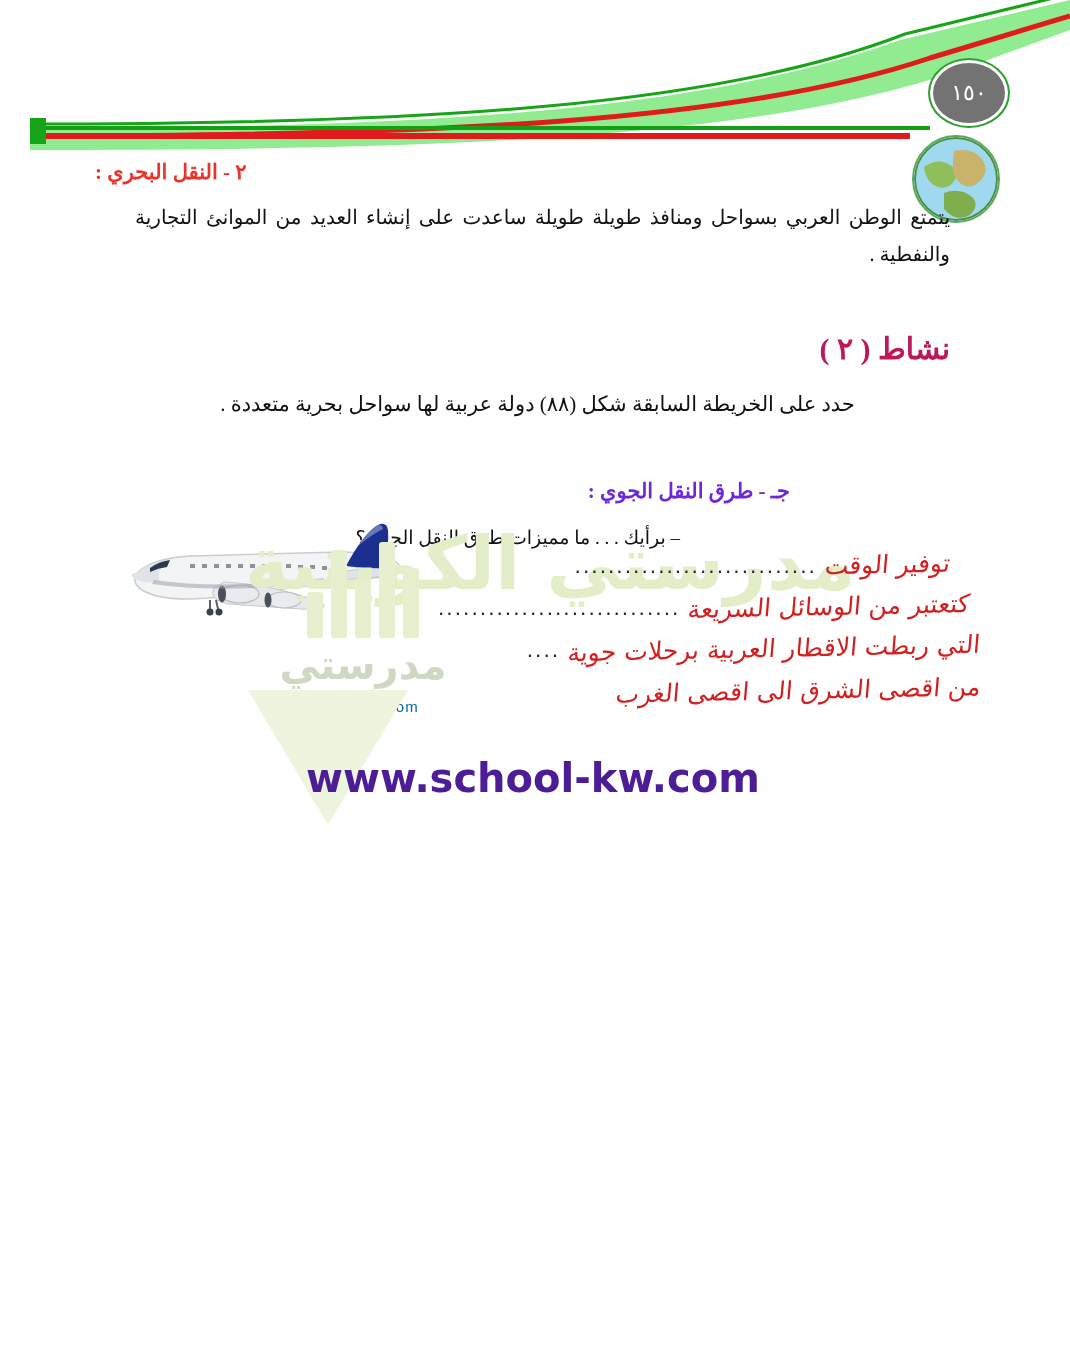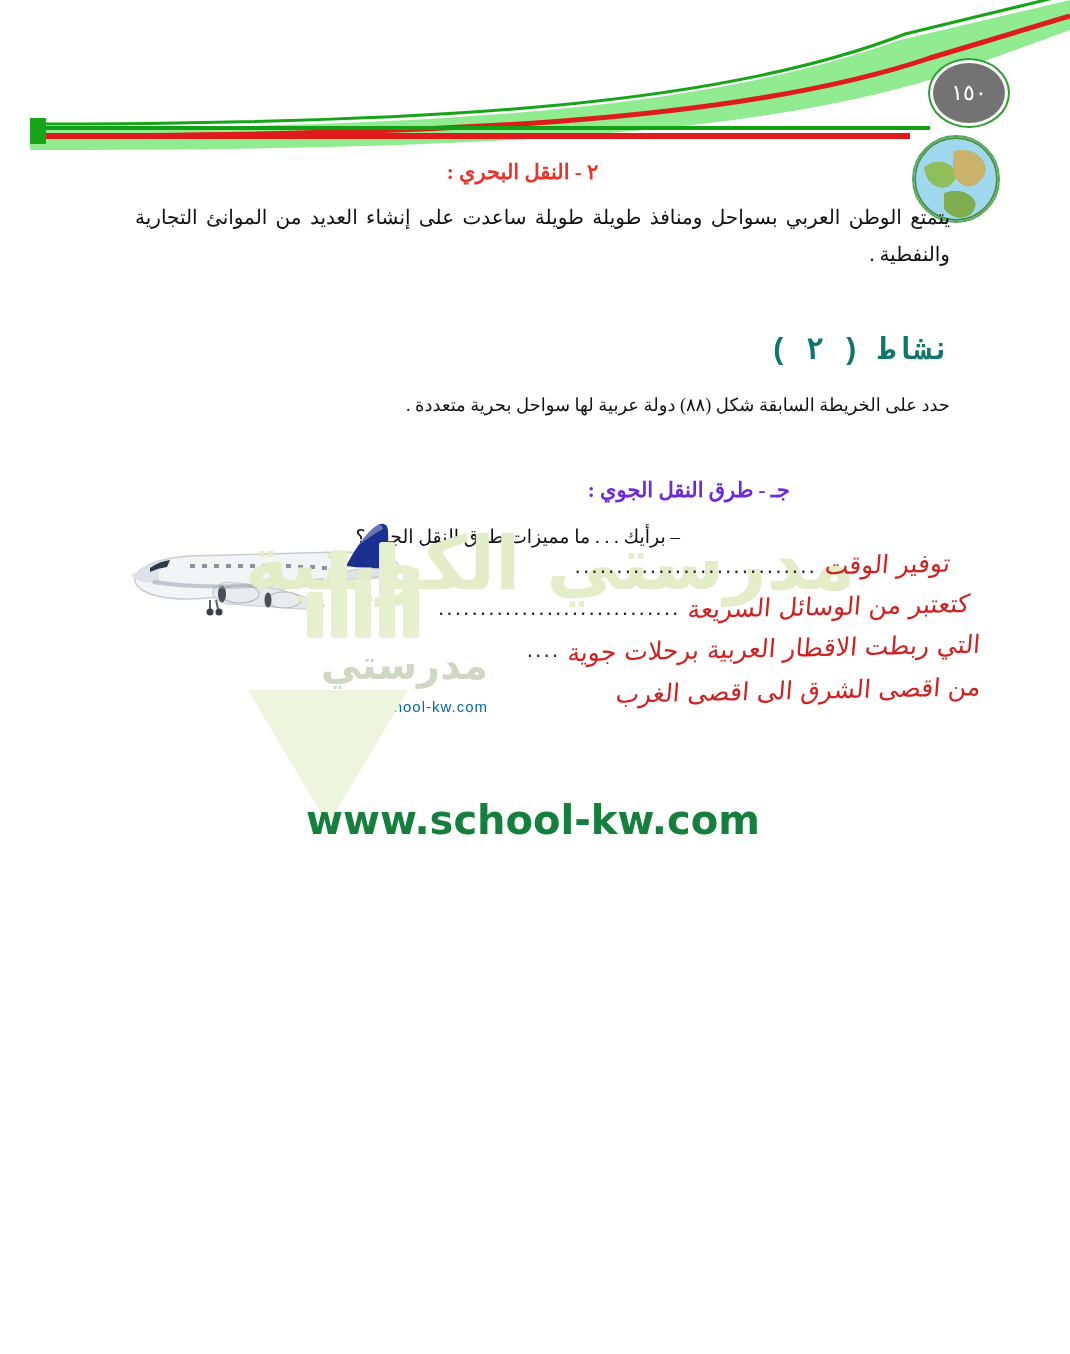--- a/index.html
+++ b/index.html
@@ -66,48 +66,48 @@
     padding: 0 120px 0 95px;
     box-sizing: border-box;
     text-align: right;
   }
 
   .heading-red {
     color: #e8342a;
     font-size: 21px;
     font-weight: bold;
     margin: 0 0 14px 0;
-    text-align: center;
+    text-align: left;
     direction: rtl;
   }
   .para {
     font-size: 20px;
     line-height: 1.85;
     margin: 0 0 10px 0;
     text-align: justify;
     text-align-last: right;
     direction: rtl;
   }
   .para.center-ish {
     padding-left: 40px;
   }
 
   .activity-title {
-    color: #0f766e;
+    color: #be185d;
     font-size: 30px;
     font-weight: bold;
     margin: 58px 0 26px 0;
     text-align: right;
     direction: rtl;
-    font-family: Liberation Mono, monospace;
   }
 
   .activity-line {
-    font-size: 18px;
+    font-size: 21px;
     margin: 0 0 10px 0;
+    text-align: center;
     direction: rtl;
     padding-left: 30px;
   }
 
   .section-c {
     color: #6d28d9;
     font-size: 21px;
     font-weight: bold;
     margin: 62px 0 22px 0;
     text-align: right;
@@ -173,21 +173,21 @@
     font-family: "DejaVu Sans", sans-serif;
     direction: rtl;
     pointer-events: none;
     white-space: nowrap;
   }
   .wm-logo {
     position: absolute;
     top: 528px;
     left: 238px;
     width: 250px;
-    text-align: right;
+    text-align: center;
     pointer-events: none;
   }
   .wm-logo-mark {
     height: 110px;
     display: flex;
     align-items: flex-end;
     justify-content: center;
     gap: 8px;
   }
   .wm-logo-mark span {
@@ -206,25 +206,25 @@
   }
   .wm-logo-sub {
     color: #0369a1;
     font-size: 15px;
     font-family: "Liberation Sans", sans-serif;
     letter-spacing: 1px;
     margin-top: 10px;
   }
   .wm-url {
     position: absolute;
-    top: 797px;
+    top: 755px;
     left: 0;
     width: 1066px;
     text-align: center;
-    color: #15803d;
+    color: #4c1d95;
     font-size: 40px;
     font-weight: bold;
     font-family: "DejaVu Sans", sans-serif;
     pointer-events: none;
   }
   .wm-triangle {
     position: absolute;
     top: 690px;
     left: 248px;
     width: 0;

